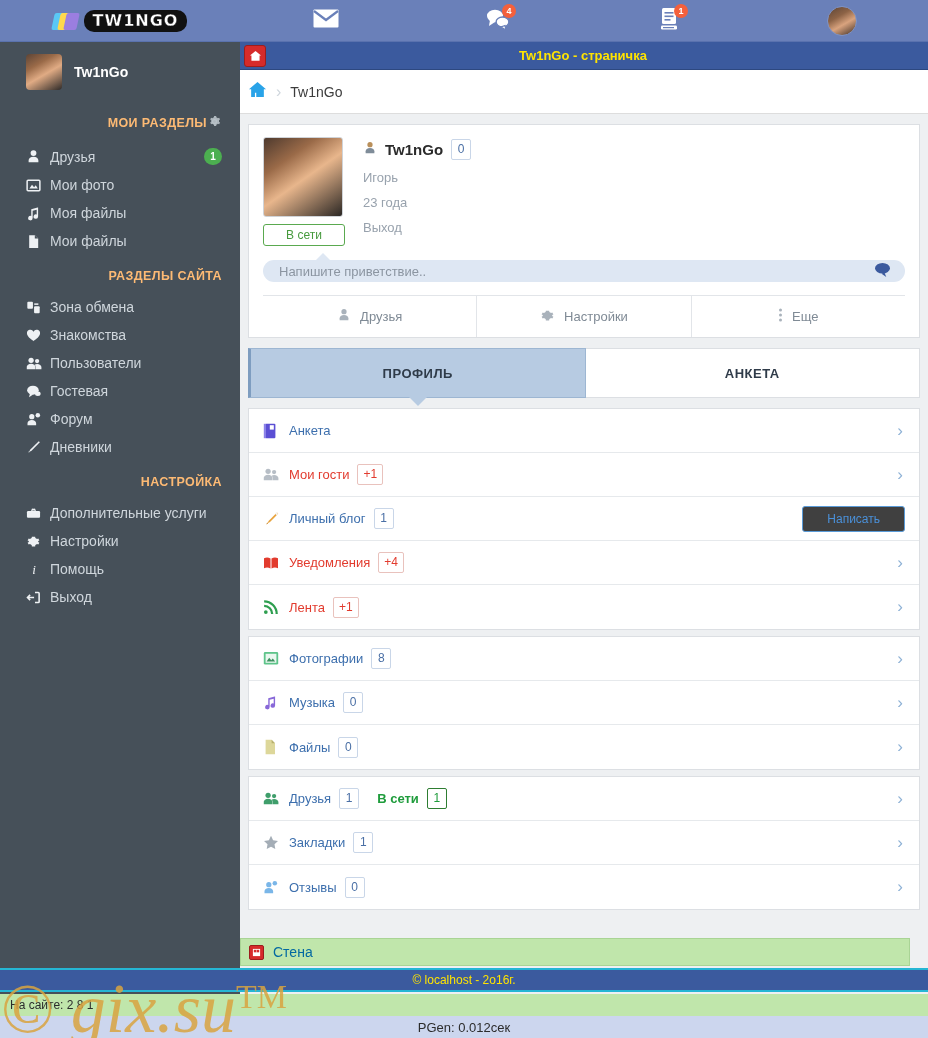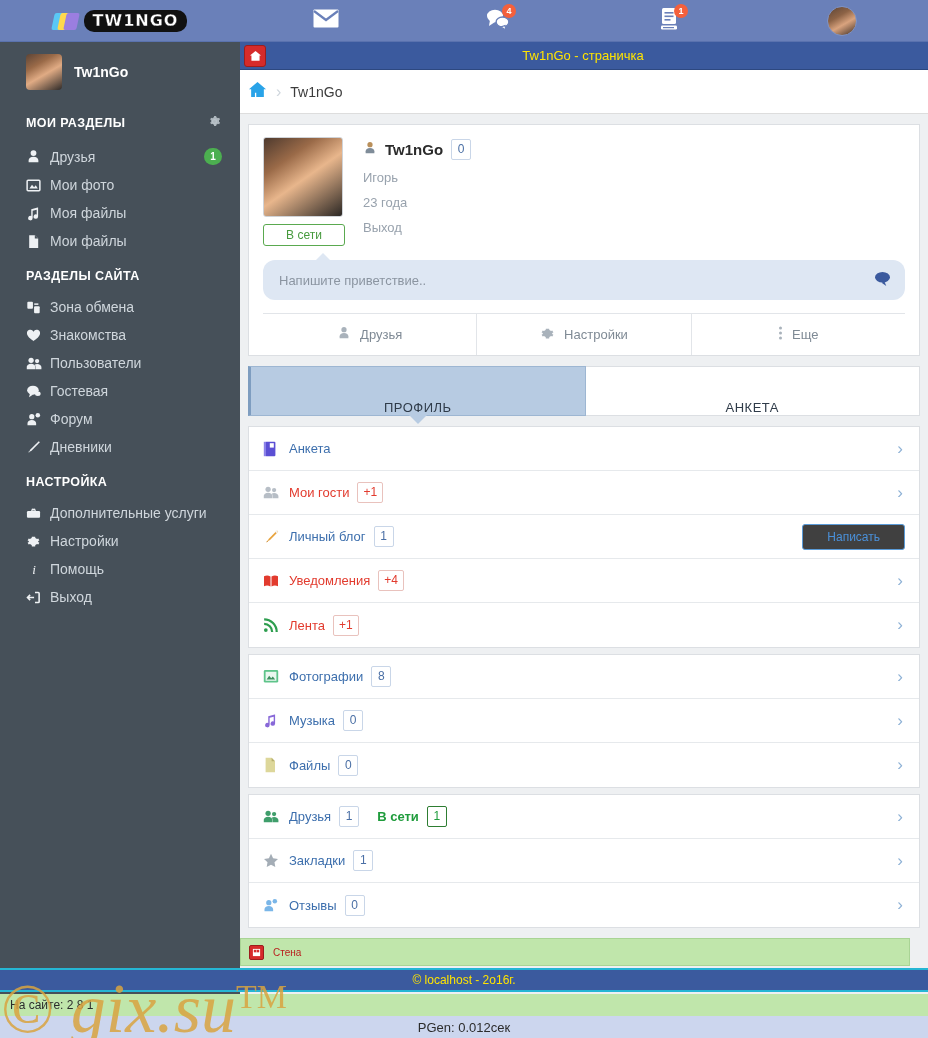--- a/index.html
+++ b/index.html
@@ -54,24 +54,23 @@
     position:absolute; left:0; top:42px; width:240px; height:956px;
     background:#465059; color:#cfd6dc;
   }
   #sb-profile{ display:flex; align-items:center; gap:12px; padding:12px 0 10px 26px; }
   #sb-avatar{
     width:36px;height:36px;border-radius:4px;overflow:hidden;
     background:linear-gradient(150deg,#5c4436 0%, #9a6a48 30%, #e0ab84 55%, #2e2a28 100%);
   }
   #sb-name{ color:#fff; font-weight:bold; font-size:14px; }
   .sb-head{
-    display:flex; align-items:center; justify-content:space-between;
-    padding:14px 18px 10px 26px; color:#ffffff; font-weight:bold; font-size:12.5px;
+    display:flex; align-items:center; justify-content:flex-end;
+    padding:14px 18px 10px 26px; color:#fdba74; font-weight:bold; font-size:12.5px;
     letter-spacing:.4px;
-    gap:16px;
   }
   .sb-item{
     display:flex; align-items:center; padding:6px 18px 6px 26px; font-size:14px;
     color:#cfd6dc; cursor:pointer; position:relative;
   }
   .sb-ico{ width:24px; display:inline-flex; align-items:center; justify-content:flex-start; color:#eef1f4; }
   .sb-ico svg{ display:block; }
   .sb-label{ flex:1; }
   .sb-badge{
     background:#4caf50; color:#fff; font-size:10px; font-weight:bold;
@@ -85,21 +84,21 @@
   #page-title-bar{
     display:flex; align-items:center; height:28px; background:#3b5a9e;
     border-bottom:1px solid #2d4880;
   }
   #pt-home{
     width:22px; height:22px; margin:0 4px; border-radius:3px;
     background:#d62b2b; border:1px solid #9c1d1d;
     display:flex; align-items:center; justify-content:center;
   }
   #pt-text{
-    flex:1; text-align:center; color:#ffe400; font-weight:normal; font-size:13px;
+    flex:1; text-align:center; color:#ffe400; font-weight:bold; font-size:13px;
     padding-right:32px;
   }
 
   #breadcrumb{
     height:44px; display:flex; align-items:center; gap:9px; padding-left:8px;
     background:#fff; border-bottom:1px solid #ddd;
     font-size:14px; color:#3c3c3c;
   }
   .crumb-sep{ color:#cfd6dd; font-size:16px; }
 
@@ -128,42 +127,42 @@
   }
   .prof-meta{ color:#98a2ad; font-size:13px; margin-top:10px; }
 
   #greet-wrap{ position:relative; margin:14px 0 0 0; }
   #greet-arrow{
     position:absolute; left:52px; top:-7px; width:0;height:0;
     border-left:8px solid transparent; border-right:8px solid transparent;
     border-bottom:8px solid #dee7f3;
   }
   #greet-box{
-    background:#dee7f3; border-radius:12px; height:40px;
+    background:#dee7f3; border-radius:12px; height:22px;
     display:flex; align-items:center; padding:0 14px;
   }
   #greet-input{
     flex:1; border:0; background:transparent; outline:none;
     font-family:"Liberation Sans", sans-serif; font-size:13px; color:#5d6671;
   }
   #greet-input::placeholder{ color:#8b95a1; }
   .bubble-ico{ color:#3b5a9e; }
 
   #prof-actions{ display:flex; border-top:1px solid #e2e5e9; margin-top:13px; }
   .pa-item{
     flex:1; height:41px; display:flex; align-items:center; justify-content:center; gap:9px;
     font-size:13px; color:#7f8a95; cursor:pointer;
   }
   .pa-item + .pa-item{ border-left:1px solid #e2e5e9; }
 
   
   #tabs{ display:flex; margin-top:10px; height:50px; }
   .tab{
-    flex:1; display:flex; align-items:flex-end; justify-content:center;
-    font-weight:normal; font-size:13px; letter-spacing:.5px; cursor:pointer;
+    flex:1; display:flex; align-items:center; justify-content:center;
+    font-weight:bold; font-size:13px; letter-spacing:.5px; cursor:pointer;
     border:1px solid #dcdfe3;
   }
   .tab.active{
     background:#b7cbe2; color:#2f3b49; border-color:#9db6d2; border-left:3px solid #7e9dc0;
     position:relative;
   }
   .tab.active::after{
     content:""; position:absolute; left:50%; margin-left:-9px; bottom:-9px;
     width:0;height:0; border-left:9px solid transparent; border-right:9px solid transparent;
     border-top:9px solid #b7cbe2;
@@ -199,21 +198,21 @@
   
   #wall-strip{
     position:absolute; left:240px; top:938px; width:670px; height:28px;
     background:#c0e6ab; border:1px solid #a9d495;
     display:flex; align-items:center; gap:9px; padding-left:8px;
   }
   .wall-ico{
     width:15px;height:15px;border-radius:2px;background:#d62b2b;border:1px solid #9c1d1d;
     display:flex;align-items:center;justify-content:center;
   }
-  #wall-label{ color:#b91c1c; font-size:10px; }
+  #wall-label{ color:#0369a1; font-size:14px; }
 
   #copy-strip{
     position:absolute; left:0; top:968px; width:928px; height:24px;
     background:#3b5a9e; border-top:2px solid #25b6d4; border-bottom:2px solid #25b6d4;
     color:#ffe400; font-size:12px; display:flex; align-items:center; justify-content:center;
   }
   #online-strip{
     position:absolute; left:0; top:994px; width:928px; height:22px;
     background:#c0e6ab; color:#2c2c2c; font-size:12px;
     display:flex; align-items:center; padding-left:10px;

